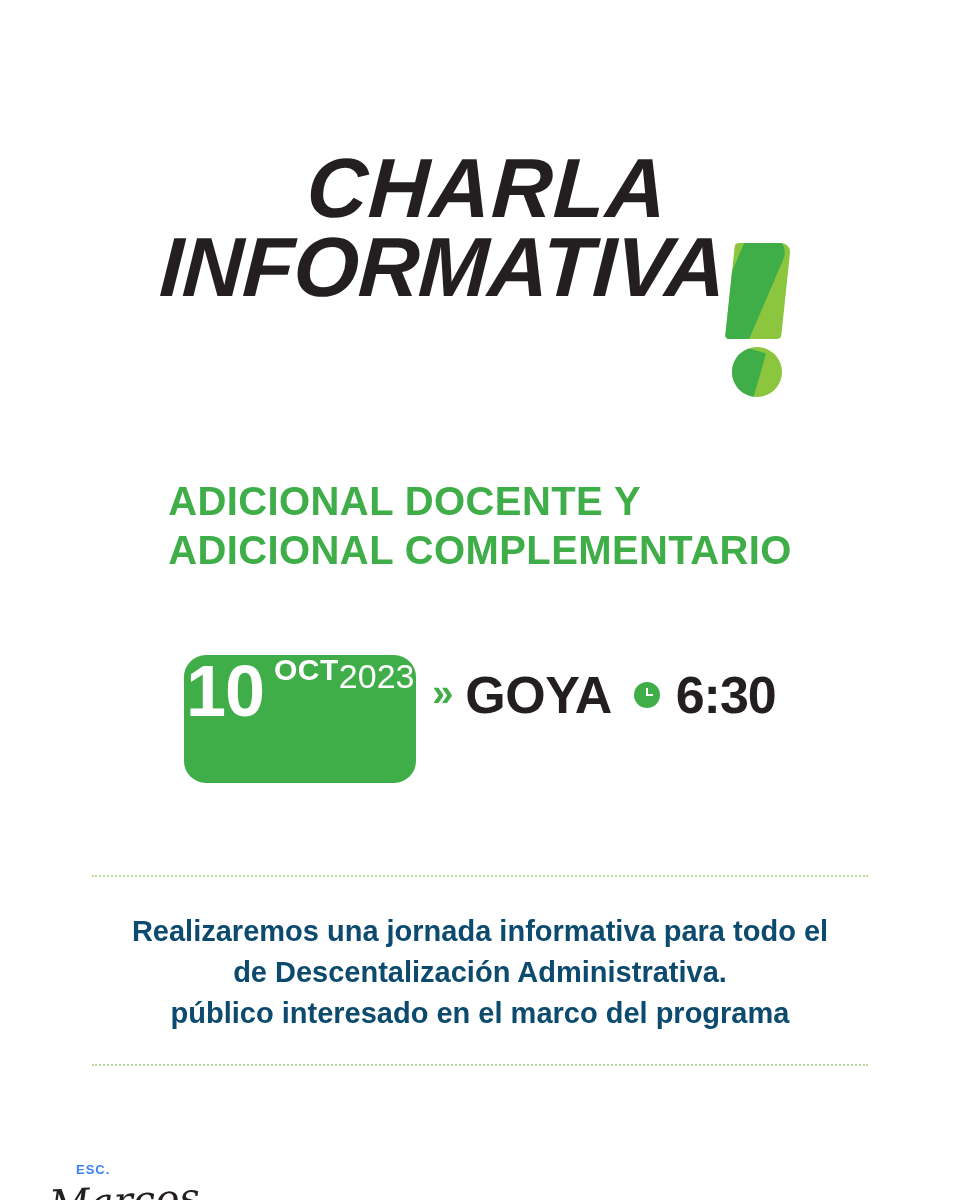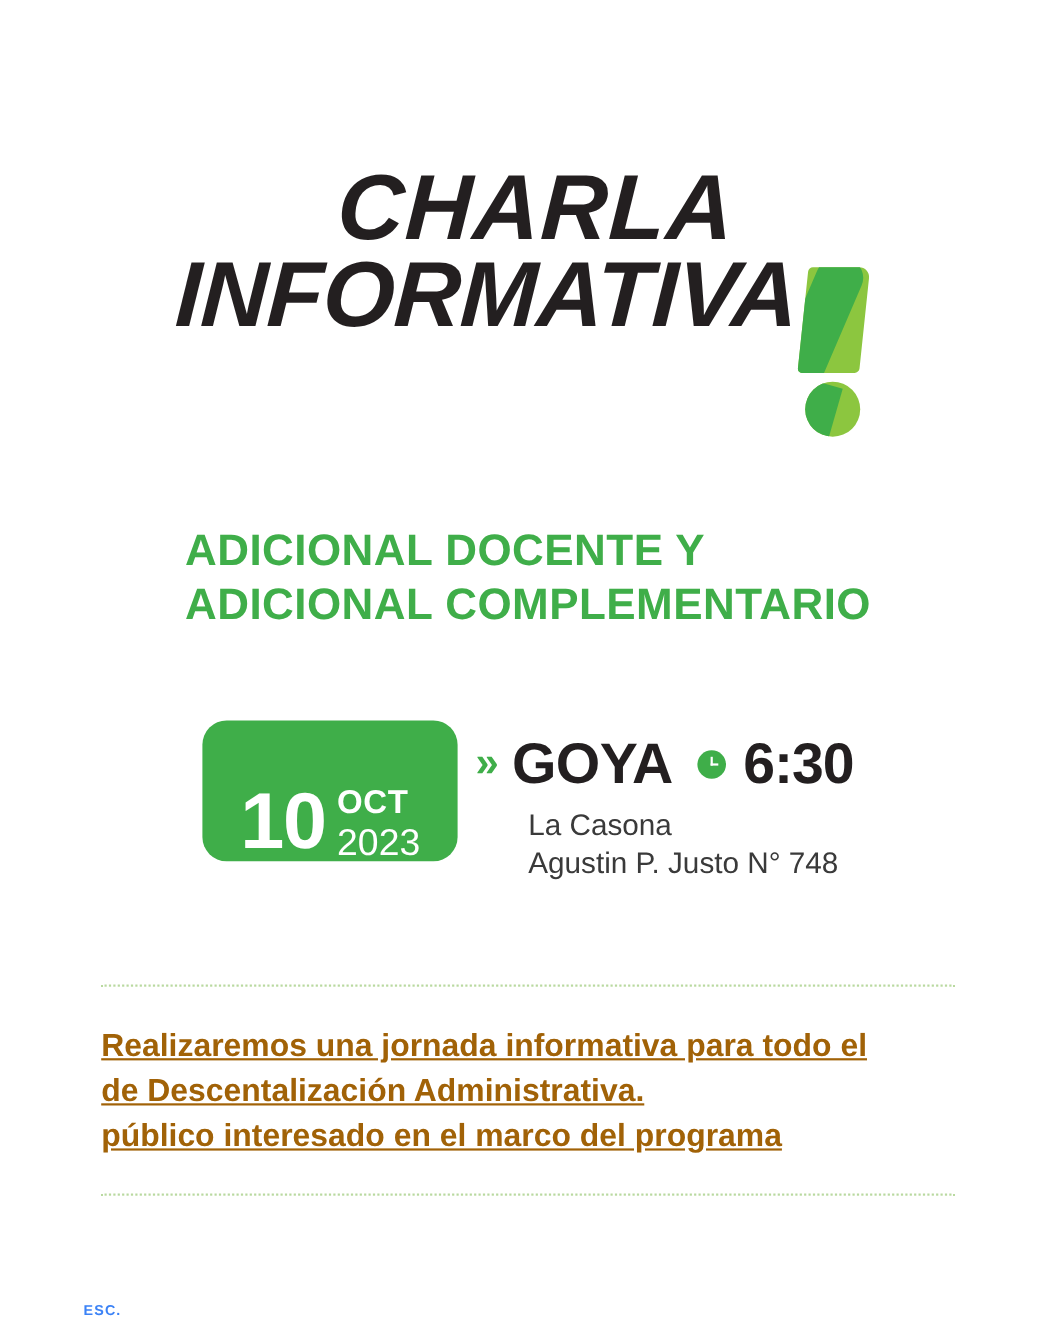--- a/index.html
+++ b/index.html
@@ -132,34 +132,34 @@
     justify-content: center;
     gap: 16px;
   }
   .date-badge {
     background: #3fae49;
     color: #ffffff;
     border-radius: 22px;
     width: 232px;
     height: 128px;
     display: flex;
-    align-items: flex-end;
+    align-items: flex-start;
     justify-content: center;
     padding: 0 6px;
     box-sizing: border-box;
   }
   .date-day {
     font-size: 72px;
     font-weight: bold;
     line-height: 1;
     letter-spacing: -1px;
   }
   .date-right {
     display: flex;
-    flex-direction: column;
+    flex-direction: row;
     align-items: flex-start;
     margin-left: 10px;
     line-height: 1;
   }
   .date-month {
     font-size: 30px;
     font-weight: bold;
     letter-spacing: 0.5px;
   }
   .date-year {
@@ -236,26 +236,25 @@
 
   
   .desc-wrap {
     margin-top: 92px;
     width: 776px;
     border-top: 2px dotted #b9d9a0;
     border-bottom: 2px dotted #b9d9a0;
     padding: 34px 0 30px;
   }
   .desc {
-    text-align: left;
+    text-align: center;
     font-size: 29px;
     font-weight: bold;
     line-height: 1.42;
-    color: #a16207;
-    text-decoration: underline;
+    color: #0c4a6e;
   }
 
   
   .footer {
     margin-top: 96px;
     width: 860px;
     display: flex;
     align-items: center;
     justify-content: space-between;
   }
@@ -314,24 +313,20 @@
       </div>
     </div>
 
     <div class="event-info">
       <div class="event-head">
         <span class="chev">»</span>
         <span class="city">GOYA</span>
         <span class="clock-icon"></span>
         <span class="time">6:30</span>
       </div>
-      <div class="venue">
-        <span class="addr">La Casona</span>
-        <span class="addr">Agustin P. Justo N° 748</span>
-      </div>
     </div>
   </div>
 
   <div class="desc-wrap">
     <div class="desc">
       <div>Realizaremos una jornada informativa para todo el</div>
       <div>de Descentalización Administrativa.</div>
       <div>público interesado en el marco del programa</div>
     </div>
   </div>

